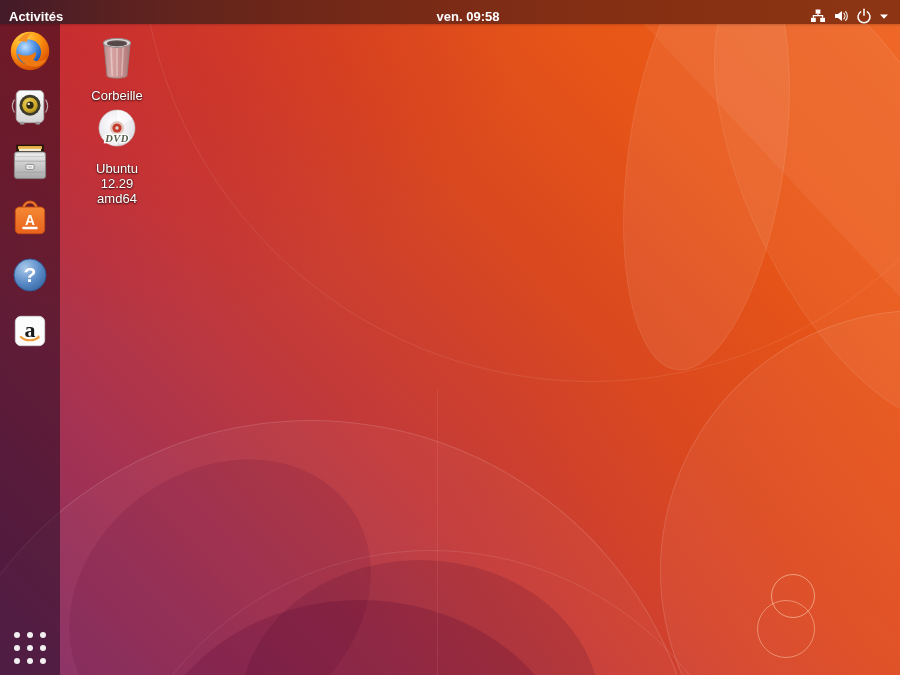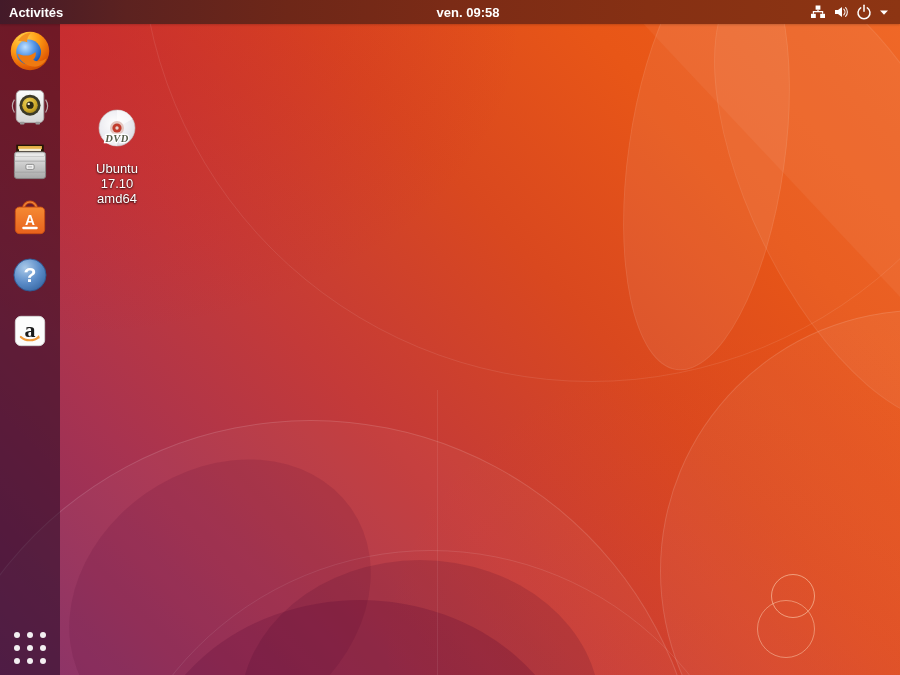--- a/index.html
+++ b/index.html
@@ -34,21 +34,21 @@
     border:1px solid rgba(255,220,190,0.45);}
   .dark1{left:140px;top:600px;width:440px;height:380px;border-radius:50%;background:rgba(80,0,50,0.20);}
   .dark2{left:60px;top:470px;width:320px;height:260px;border-radius:50%;transform:rotate(-35deg);background:rgba(80,0,50,0.13);}
   .dark3{left:240px;top:560px;width:360px;height:300px;border-radius:50%;background:rgba(60,0,40,0.15);}
   .seam-v{left:437px;top:390px;width:1px;height:285px;background:rgba(255,255,255,0.08);}
 
   
   .topbar{
     position:absolute;left:0;top:0;right:0;height:24px;z-index:30;
     background:linear-gradient(to right,#431a29 0%,#5c2220 14%,#6e2718 32%,#7b2b16 50%,#863013 72%,#8d3513 100%);
-    display:flex;align-items:center;color:#fff;
+    display:flex;align-items:flex-end;color:#fff;
     box-shadow:0 1px 2px rgba(0,0,0,0.18);
   }
   .tb-activities{margin-left:9px;font-size:13px;font-weight:700;cursor:default;}
   .tb-clock{position:absolute;left:0;right:0;text-align:center;font-size:13px;font-weight:700;pointer-events:none;padding-left:36px;}
   .tb-indicators{margin-left:auto;display:flex;align-items:center;gap:7px;padding-right:11px;z-index:2;}
   .tb-indicators svg{display:block;}
 
   
   .dock{
     position:absolute;left:0;top:24px;bottom:0;width:60px;z-index:20;
@@ -249,20 +249,40 @@
           <i></i>
           <i></i>
           <i></i>
           <i></i>
           <i></i>
           <i></i>
       </div>
     </div>
   </div>
 
+  <div class="desktop-icon di-trash">
+    <span>
+      <svg width="42" height="48" viewBox="0 0 40 46">
+        <defs>
+          <linearGradient id="gtrash" x1="0" y1="0" x2="1" y2="0">
+            <stop offset="0" stop-color="#b7aeae" stop-opacity="0.75"></stop>
+            <stop offset="0.3" stop-color="#ddd6d6" stop-opacity="0.7"></stop>
+            <stop offset="0.7" stop-color="#c4bbbb" stop-opacity="0.65"></stop>
+            <stop offset="1" stop-color="#9a8f8f" stop-opacity="0.75"></stop>
+          </linearGradient>
+        </defs>
+        <path d="M7.5,10 L10.5,41 C10.8,44 29.2,44 29.5,41 L32.5,10 Z" fill="url(#gtrash)" stroke="#8f8585" stroke-width="0.8"></path>
+        <path d="M14,12 L15.5,41 M20,12.5 L20,41.5 M26,12 L24.5,41" stroke="rgba(255,255,255,0.35)" stroke-width="1.5" fill="none"></path>
+        <ellipse cx="20" cy="9.5" rx="13" ry="4.3" fill="#dcd8d8" stroke="#958d8d"></ellipse>
+        <ellipse cx="20" cy="9.8" rx="9.8" ry="2.9" fill="#6e5c5c"></ellipse>
+        <ellipse cx="20" cy="10.4" rx="9.2" ry="2.4" fill="#564848"></ellipse>
+      </svg>
+    </span>
+    <div class="di-label">Corbeille</div>
+  </div>
 
   <div class="desktop-icon di-dvd">
     <span>
       <svg width="44" height="46" viewBox="0 0 44 46">
         <defs>
           <radialGradient id="gdisc" cx="42%" cy="38%" r="75%">
             <stop offset="0" stop-color="#ffffff"></stop>
               <stop offset="0.55" stop-color="#ececf1"></stop>
               <stop offset="1" stop-color="#d5d5dc"></stop>
           </radialGradient>
@@ -271,18 +291,18 @@
         <path d="M22,2 A18,18 0 0 1 37.5,11 L22,20 Z" fill="rgba(255,255,255,0.6)"></path>
         <path d="M22,38 A18,18 0 0 1 6.5,29 L22,20 Z" fill="rgba(255,255,255,0.45)"></path>
         <circle cx="22" cy="20" r="7" fill="#e3c6c0"></circle>
         <circle cx="22" cy="20" r="4.6" fill="#c13c2c"></circle>
         <circle cx="22" cy="20" r="1.7" fill="#e9d4cf"></circle>
         <text x="22" y="34" font-family="Liberation Serif, serif" font-style="italic" font-weight="bold" font-size="10.5" fill="#555d49" stroke="#ffffff" stroke-width="2.4" paint-order="stroke" text-anchor="middle" letter-spacing="0.5">DVD</text>
       </svg>
     </span>
     <div class="di-label">
       <div>Ubuntu</div>
-      <div>17.10</div>
+      <div>12.29</div>
       <div>amd64</div>
     </div>
   </div>
 
 </div>
 
 </body></html>

